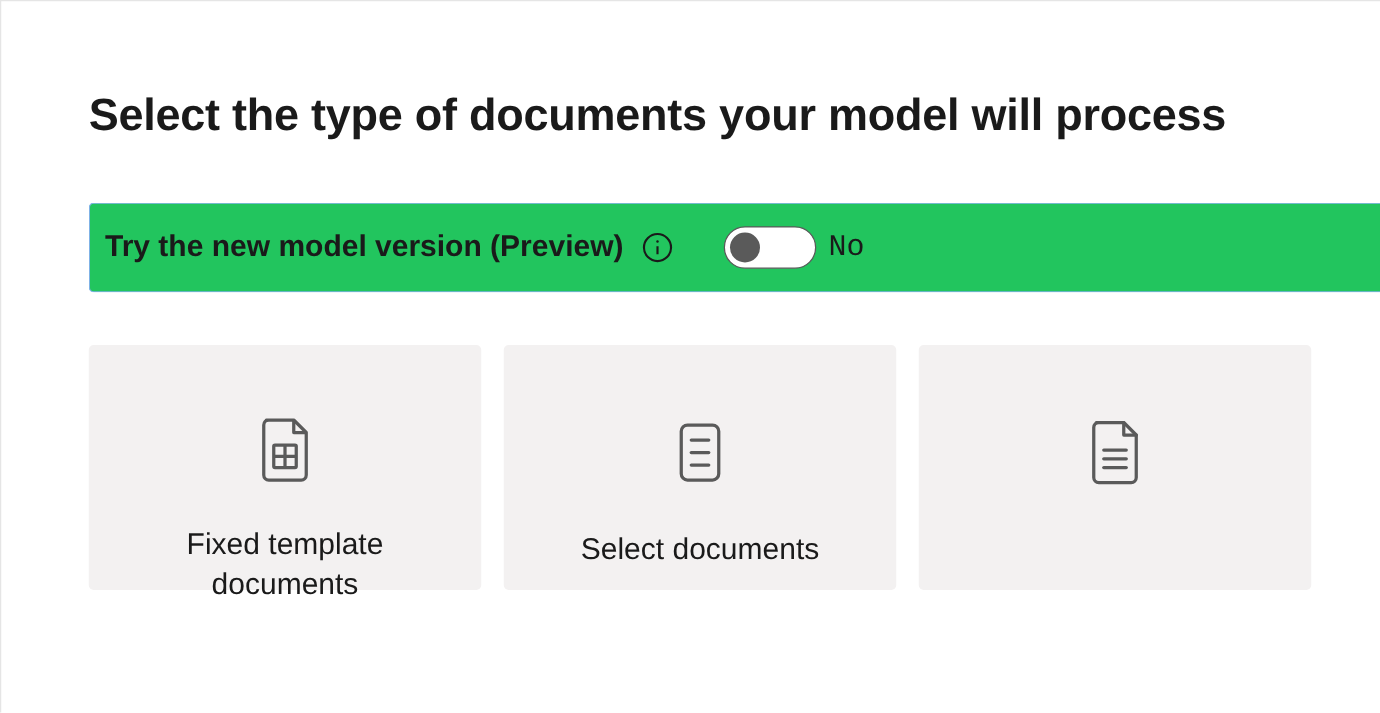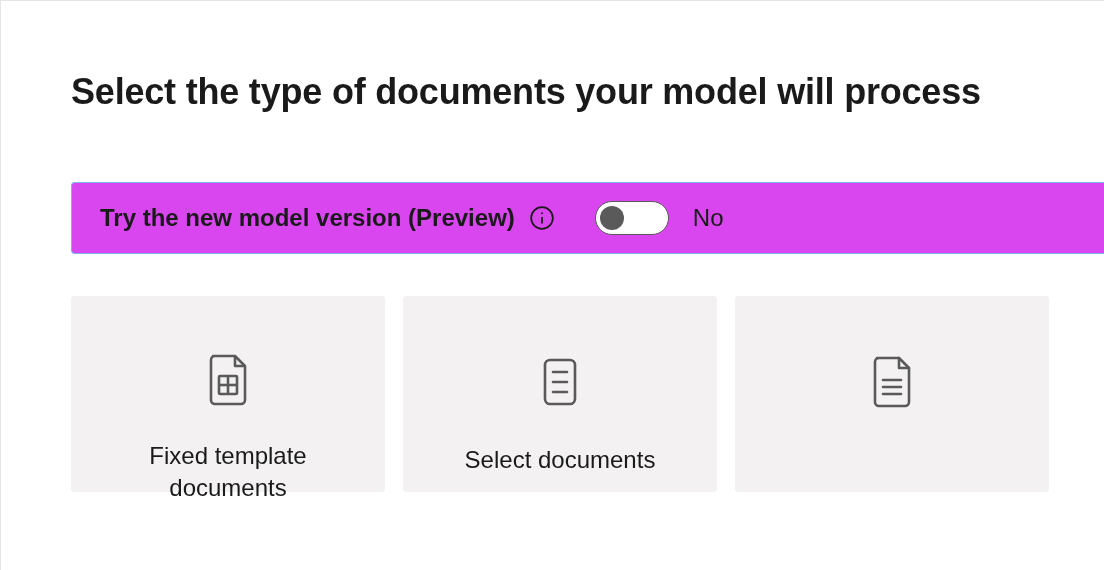--- a/index.html
+++ b/index.html
@@ -16,28 +16,28 @@
       border-left: 1px solid #e5e5e5;
       border-top: 1px solid #e5e5e5;
     }
     .container {
       padding: 70px 0 0 70px;
     }
     h1.page-title {
       font-size: 36px;
       font-weight: 600;
       color: #1a1a1a;
-      margin-bottom: 69px;
+      margin-bottom: 49px;
       letter-spacing: -0.2px;
     }
     .preview-banner {
-      background: #d946ef;
+      background: #22c55e;
       border: 1px solid #7fb2e6;
       border-radius: 4px;
-      padding: 18px 28px;
+      padding: 18px 12px;
       display: flex;
       align-items: center;
       gap: 10px;
       margin-bottom: 42px;
       border-right: none;
       border-top-right-radius: 0;
       border-bottom-right-radius: 0;
     }
     .preview-label {
       font-size: 24px;
@@ -75,21 +75,21 @@
       transform: translateY(-50%);
       width: 24px;
       height: 24px;
       background: #5a5a5a;
       border-radius: 50%;
     }
     .toggle-value {
       font-size: 24px;
       font-weight: 400;
       color: #1a1a1a;
-      margin-left: 14px;
+      font-family: Liberation Mono, monospace;
     }
     .cards-row {
       display: flex;
       gap: 18px;
     }
     .doc-card {
       width: 314px;
       height: 196px;
       background: #f3f1f1;
       border-radius: 4px;

